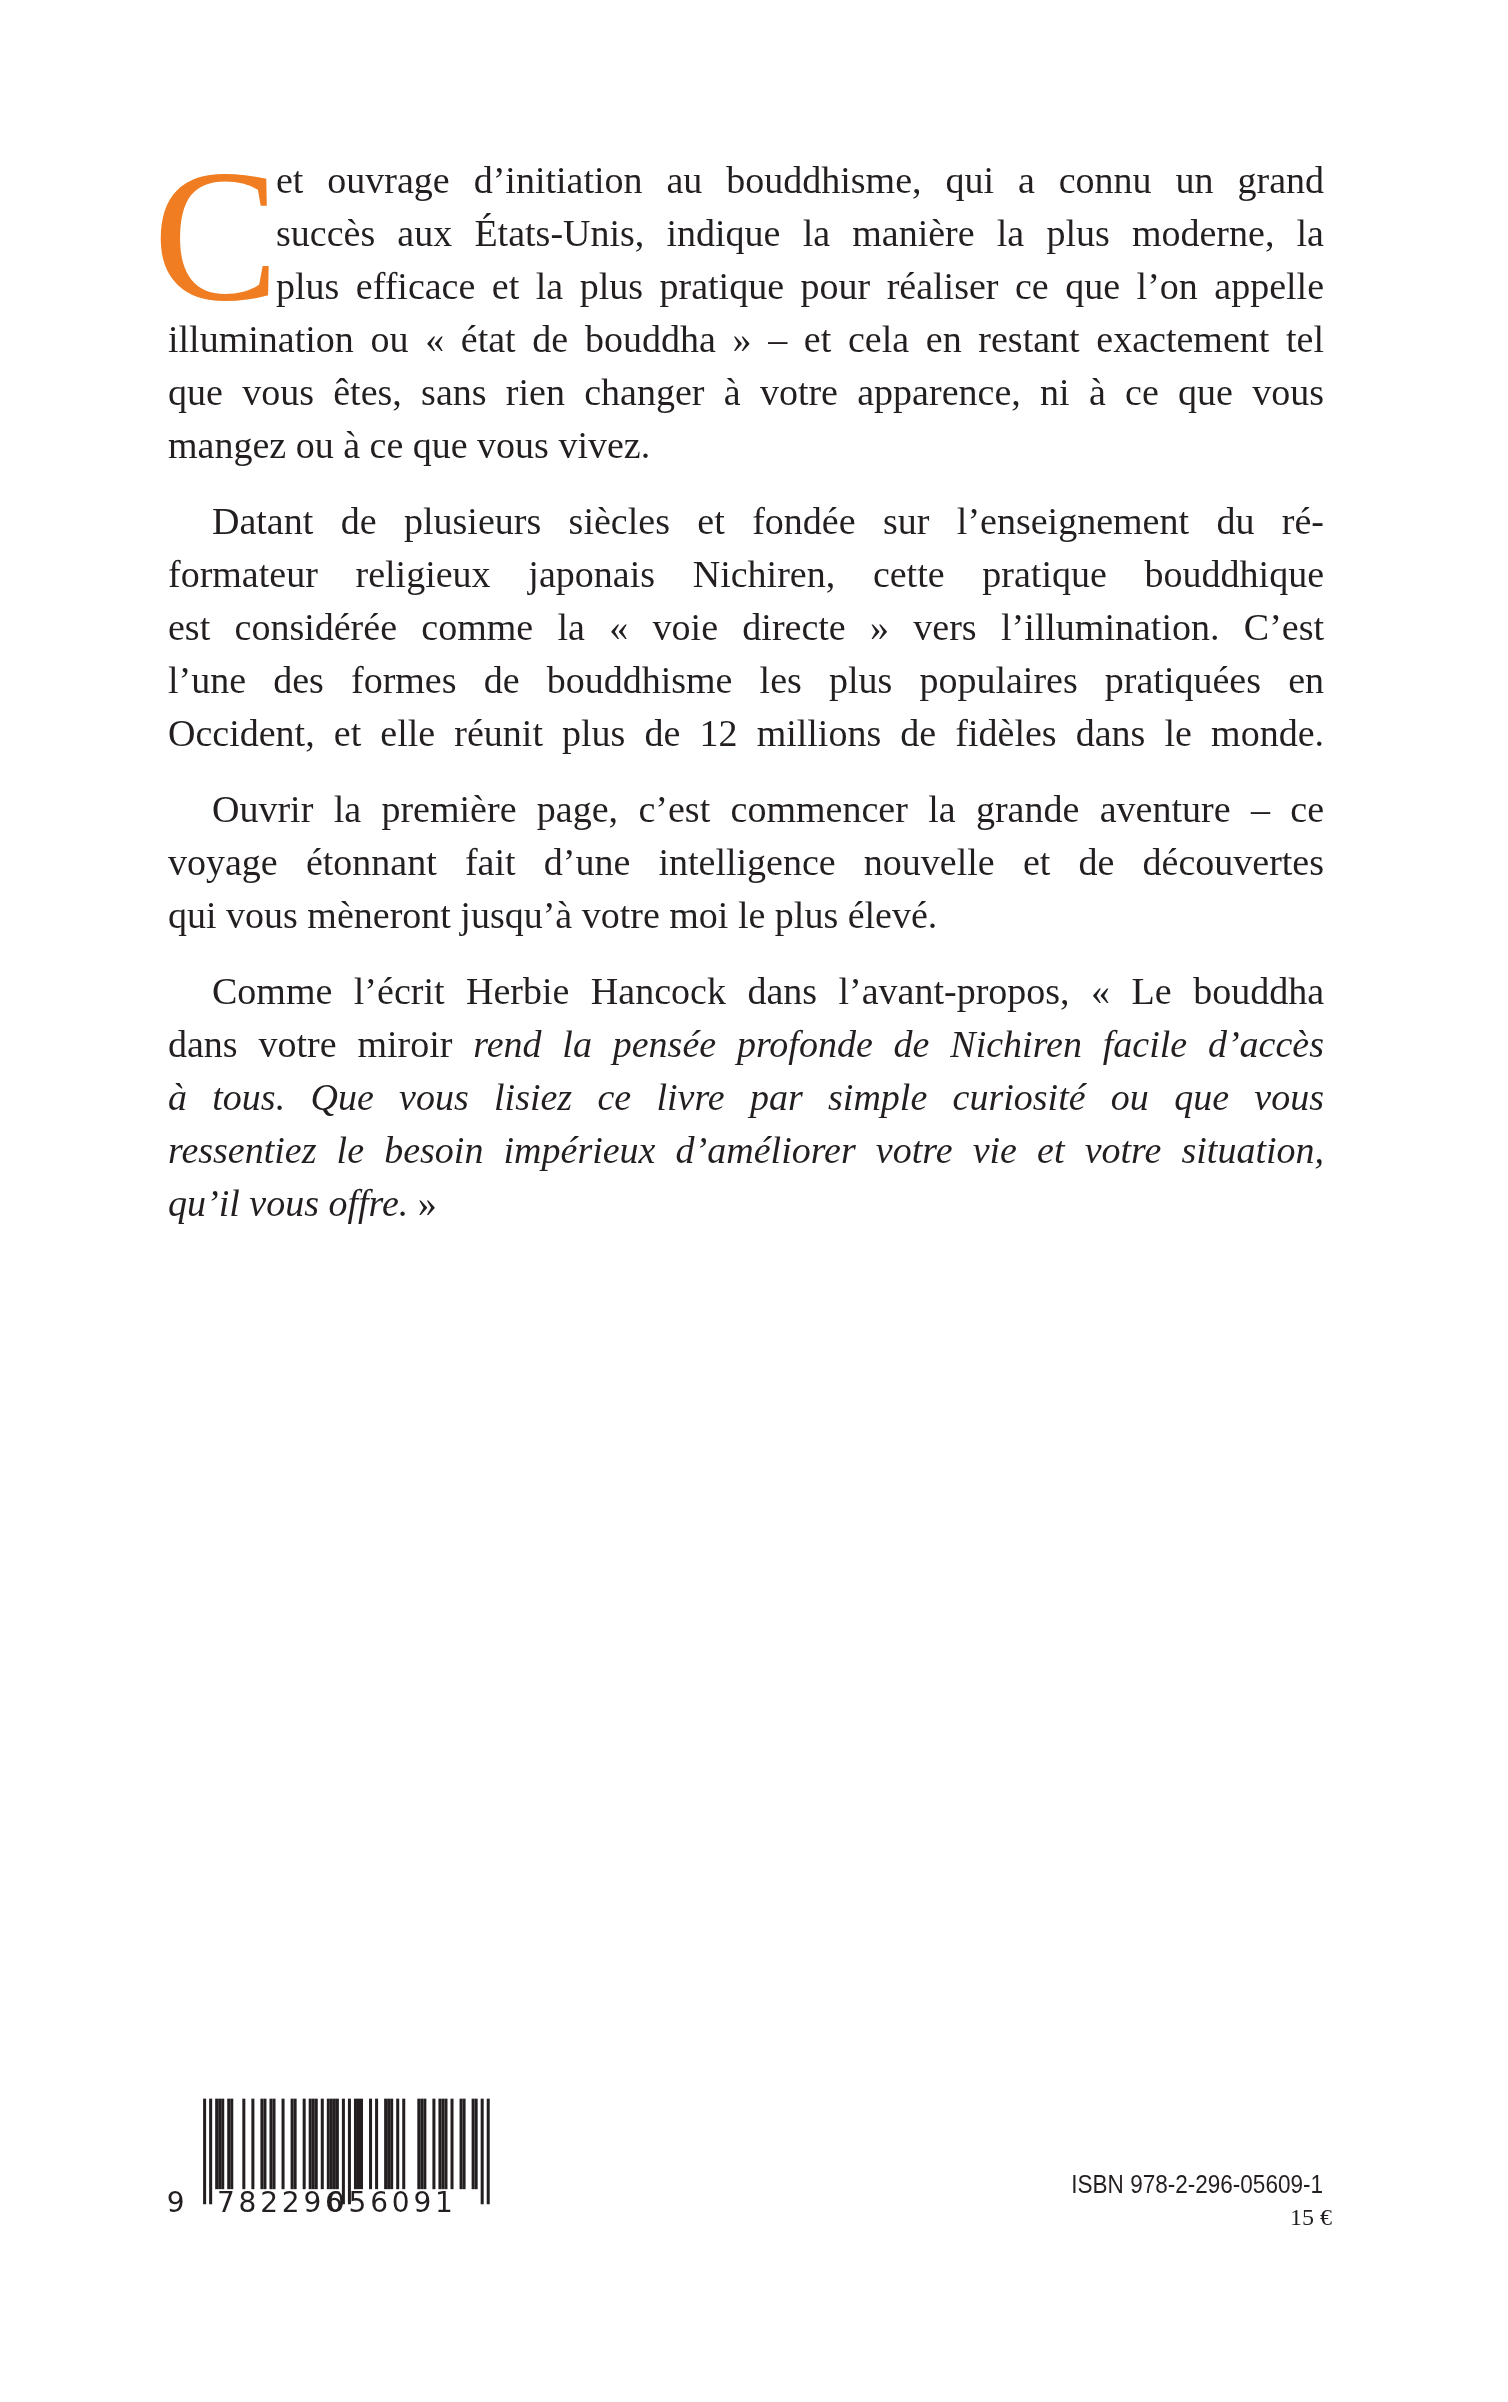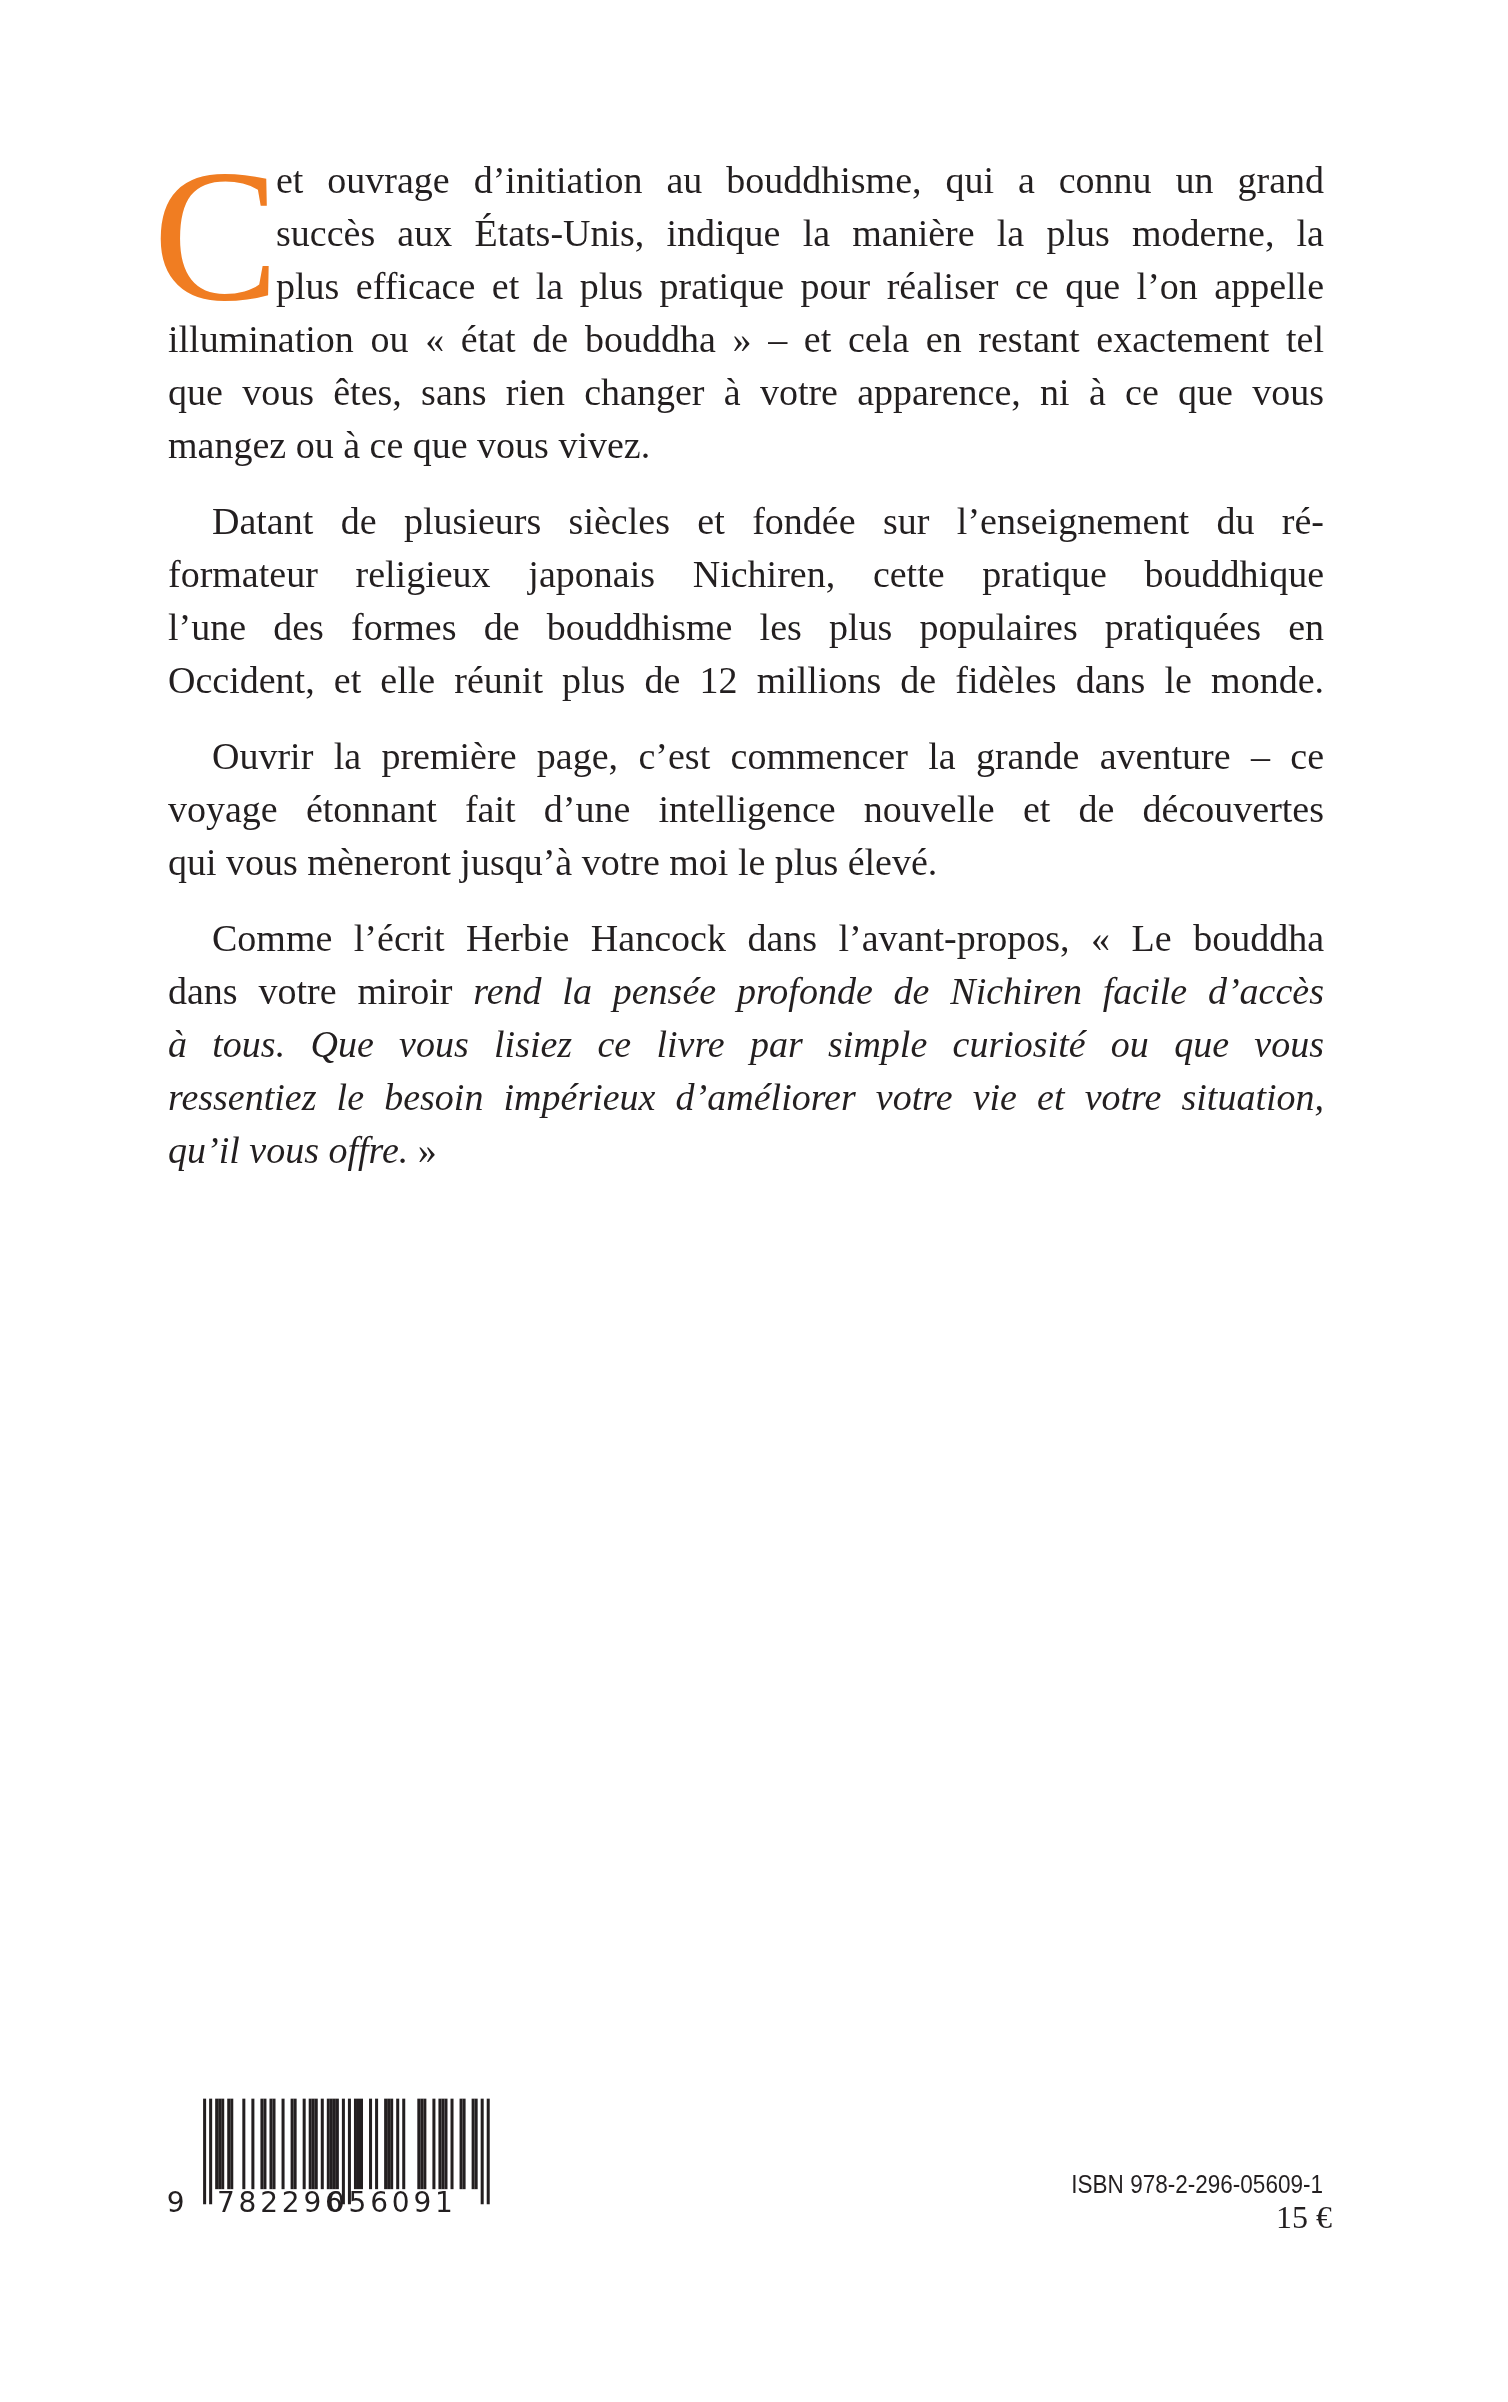--- a/index.html
+++ b/index.html
@@ -30,21 +30,21 @@
     font-size: 28px; line-height: 30px; color: #231f20; letter-spacing: 3.8px;
   }
   .isbn {
     position: absolute; right: 185px; top: 2170px;
     font-family: "Liberation Sans", "DejaVu Sans", sans-serif;
     font-size: 25.6px; line-height: 28px; color: #231f20; transform: scaleX(0.88); transform-origin: right center;
   }
   .price {
     position: absolute; right: 176px; top: 2199px;
     font-family: "Liberation Serif", "DejaVu Serif", serif;
-    font-size: 32px; line-height: 36px; color: #231f20;
+    font-size: 24px; line-height: 36px; color: #231f20;
   }
 </style>
 </head>
 <body>
 
 <div class="page">
   <div class="text-block">
 
     <div class="para para1">
       <span class="dropcap">C</span>
@@ -52,20 +52,21 @@
       <span class="line capped">succès aux États-Unis, indique la manière la plus moderne, la</span>
       <span class="line capped">plus efficace et la plus pratique pour réaliser ce que l’on appelle</span>
       <span class="line">illumination ou « état de bouddha » – et cela en restant exactement tel</span>
       <span class="line">que vous êtes, sans rien changer à votre apparence, ni à ce que vous</span>
       <span class="line last">mangez ou à ce que vous vivez.</span>
     </div>
 
     <div class="para">
       <span class="line indent">Datant de plusieurs siècles et fondée sur l’enseignement du ré-</span>
       <span class="line">formateur religieux japonais Nichiren, cette pratique bouddhique</span>
+      <span class="line">est considérée comme la « voie directe » vers l’illumination. C’est</span>
       <span class="line">l’une des formes de bouddhisme les plus populaires pratiquées en</span>
       <span class="line">Occident, et elle réunit plus de 12 millions de fidèles dans le monde.</span>
     </div>
 
     <div class="para">
       <span class="line indent">Ouvrir la première page, c’est commencer la grande aventure – ce</span>
       <span class="line">voyage étonnant fait d’une intelligence nouvelle et de découvertes</span>
       <span class="line last">qui vous mèneront jusqu’à votre moi le plus élevé.</span>
     </div>
 

